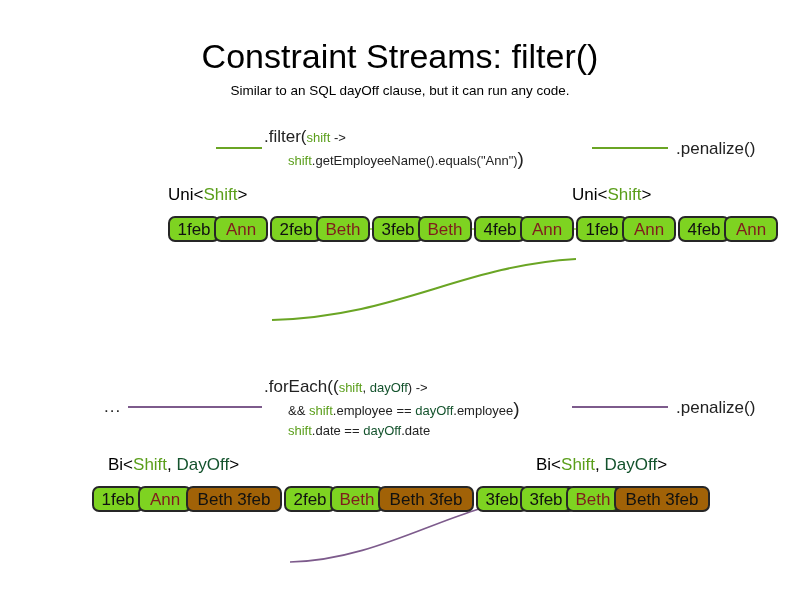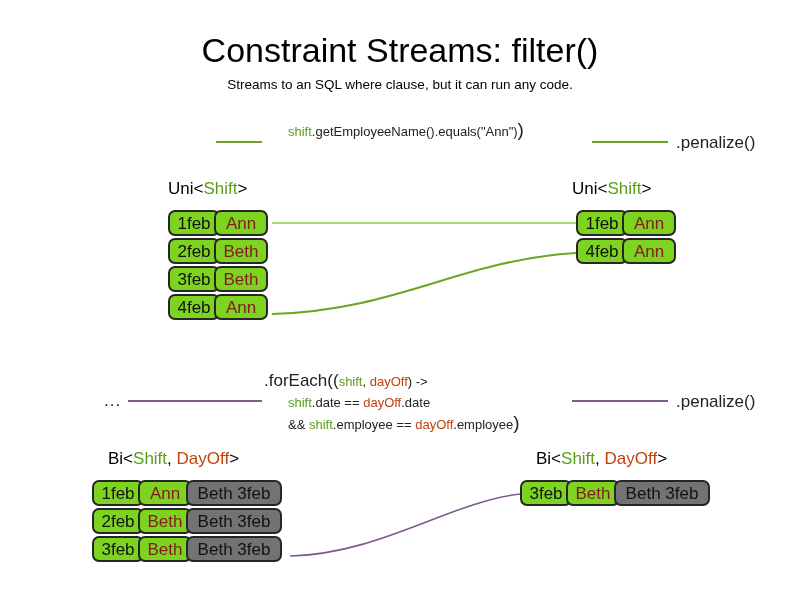--- a/index.html
+++ b/index.html
@@ -1,37 +1,37 @@
 <!DOCTYPE html>
 <html><head>
 <meta charset="utf-8">
 <style>
   html,body{margin:0;padding:0;}
   body{
     width:800px;height:600px;background:#ffffff;
     font-family:"Liberation Sans",sans-serif;
     color:#1a1a1a;overflow:hidden;position:relative;
   }
-  .stage{position:absolute;left:0;top:10px;width:800px;height:499px;}
+  .stage{position:absolute;left:0;top:16px;width:800px;height:499px;}
   .abs{position:absolute;}
 
   
   .title{
     left:0;top:20px;width:800px;text-align:center;
     font-size:34px;line-height:40px;color:#000;
   }
   .subtitle{
     left:0;top:66px;width:800px;text-align:center;
     font-size:13.5px;line-height:18px;color:#000;
   }
 
   
   .code{font-size:17px;line-height:21px;color:#222;white-space:nowrap;}
   .kw-shift{color:#5a9e1a;}
-  .kw-dayoff{color:#c2410c;}
+  .kw-dayoff{color:#14532d;}
 
   .foreach{left:16px;top:117px;}
   .penalize1{left:676px;top:122px;}
   .dots{left:104px;top:381px;font-size:17px;color:#222;letter-spacing:1px;}
   .penalize2{left:676px;top:381px;}
 
   .filter1{left:264px;top:110px;}
   .filter1 .l1{font-size:17px;line-height:22px;}
   .filter1 .l2{font-size:13px;line-height:20px;margin-left:24px;}
 
@@ -42,34 +42,34 @@
   .paren-big{font-size:19px;}
 
   
   .typehdr{font-size:17px;line-height:21px;color:#000;white-space:nowrap;}
   .hdr-uni-left{left:168px;top:168px;}
   .hdr-uni-right{left:572px;top:168px;}
   .hdr-bi-left{left:108px;top:438px;}
   .hdr-bi-right{left:536px;top:438px;}
 
   
-  .tuples{display:flex;flex-direction:column;gap:2px;}
+  .tuples{display:flex;flex-direction:row;gap:2px;}
   .tuple{display:flex;align-items:stretch;}
   .cell{
     box-sizing:border-box;
     border:2px solid #262626;
     border-radius:7px;
     height:26px;
     display:flex;align-items:center;justify-content:center;
     font-size:17px;line-height:17px;
     padding:0 4px;
     position:relative;
   }
   .cell.green{background:#7ed321;}
-  .cell.blue{background:#737373;}
+  .cell.blue{background:#a16207;}
   .cell.date{color:#111;}
   .cell.emp{color:#7f1d1d;}
   .cell.dayoff{color:#111;}
   
   .tuple .cell + .cell{margin-left:-6px;}
 
   .tbl-uni-left{left:168px;top:200px;}
   .tbl-uni-right{left:576px;top:200px;}
   .tbl-bi-left{left:92px;top:470px;}
   .tbl-bi-right{left:520px;top:470px;}
@@ -96,24 +96,27 @@
     <path d="M 272 304 C 400 300 460 250 576 243" stroke="#6aa524" stroke-width="2" fill="none"></path>
 
     <line x1="128" y1="391" x2="262" y2="391" stroke="#7d5b8c" stroke-width="2"></line>
 
     <line x1="572" y1="391" x2="668" y2="391" stroke="#7d5b8c" stroke-width="2"></line>
 
     <path d="M 290 546 C 380 544 450 492 520 484" stroke="#7d5b8c" stroke-width="1.6" fill="none"></path>
   </svg>
 
   <div class="abs title">Constraint Streams: filter()</div>
-  <div class="abs subtitle">Streams to an SQL where clause, but it can run any code.</div>
+  <div class="abs subtitle">Similar to an SQL dayOff clause, but it can run any code.</div>
 
 
   <div class="abs filter1">
+    <div class="code l1">
+      <span>.filter(</span><span class="kw-shift small" style="font-size:13px">shift</span><span style="font-size:13px"> -&gt;</span>
+    </div>
     <div class="code l2">
       <span class="kw-shift">shift</span><span>.getEmployeeName().equals("Ann")</span><span class="paren-big">)</span>
     </div>
   </div>
 
   <div class="abs code penalize1">.penalize()</div>
 
   <div class="abs typehdr hdr-uni-left">
     <span>Uni&lt;</span><span class="kw-shift">Shift</span><span>&gt;</span>
   </div>
@@ -151,26 +154,26 @@
       <div class="cell green emp w-emp">Ann</div>
     </div>
   </div>
 
   <div class="abs dots">...</div>
 
   <div class="abs filter2">
     <div class="code l1">
       <span>.forEach((</span><span class="kw-shift" style="font-size:13px">shift</span><span style="font-size:13px">, </span><span class="kw-dayoff" style="font-size:13px">dayOff</span><span style="font-size:13px">) -&gt;</span>
     </div>
+    <div class="code l3">
+      <span>&amp;&amp; </span><span class="kw-shift">shift</span><span>.employee == </span><span class="kw-dayoff">dayOff</span><span>.employee</span><span class="paren-big">)</span>
+    </div>
     <div class="code l2">
       <span class="kw-shift">shift</span><span>.date == </span><span class="kw-dayoff">dayOff</span><span>.date</span>
     </div>
-    <div class="code l3">
-      <span>&amp;&amp; </span><span class="kw-shift">shift</span><span>.employee == </span><span class="kw-dayoff">dayOff</span><span>.employee</span><span class="paren-big">)</span>
-    </div>
   </div>
 
   <div class="abs code penalize2">.penalize()</div>
 
   <div class="abs typehdr hdr-bi-left">
     <span>Bi&lt;</span><span class="kw-shift">Shift</span><span>, </span><span class="kw-dayoff">DayOff</span><span>&gt;</span>
   </div>
 
   <div class="abs tuples tbl-bi-left">
     <div class="tuple">

